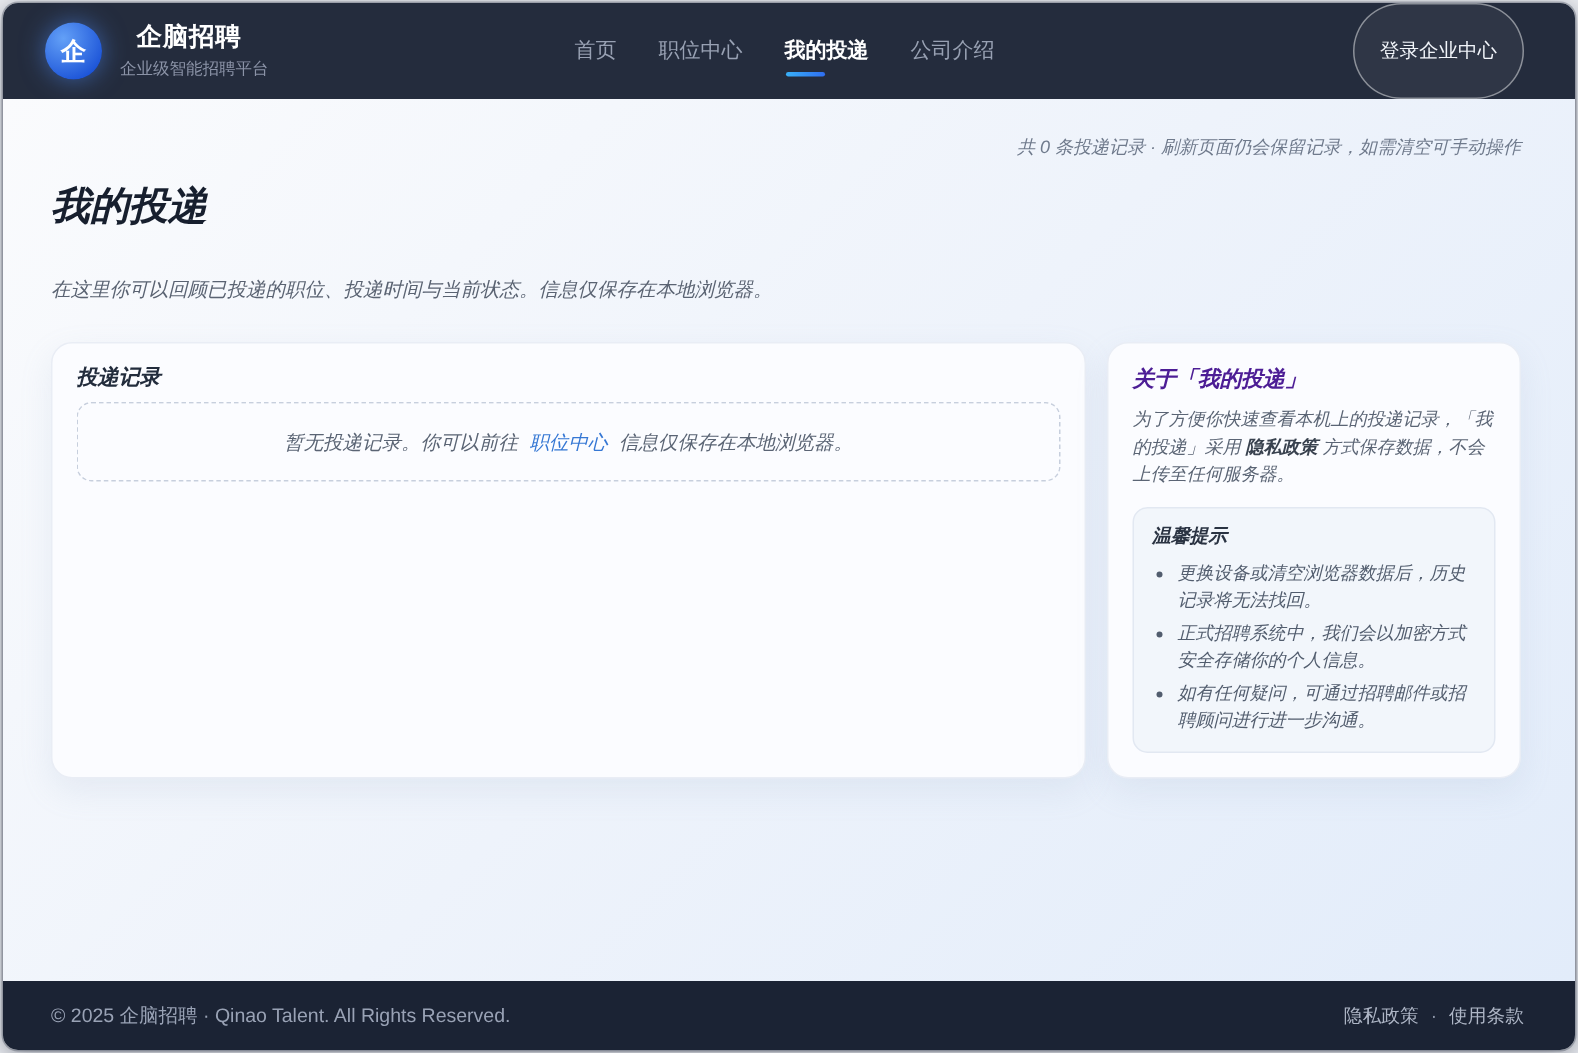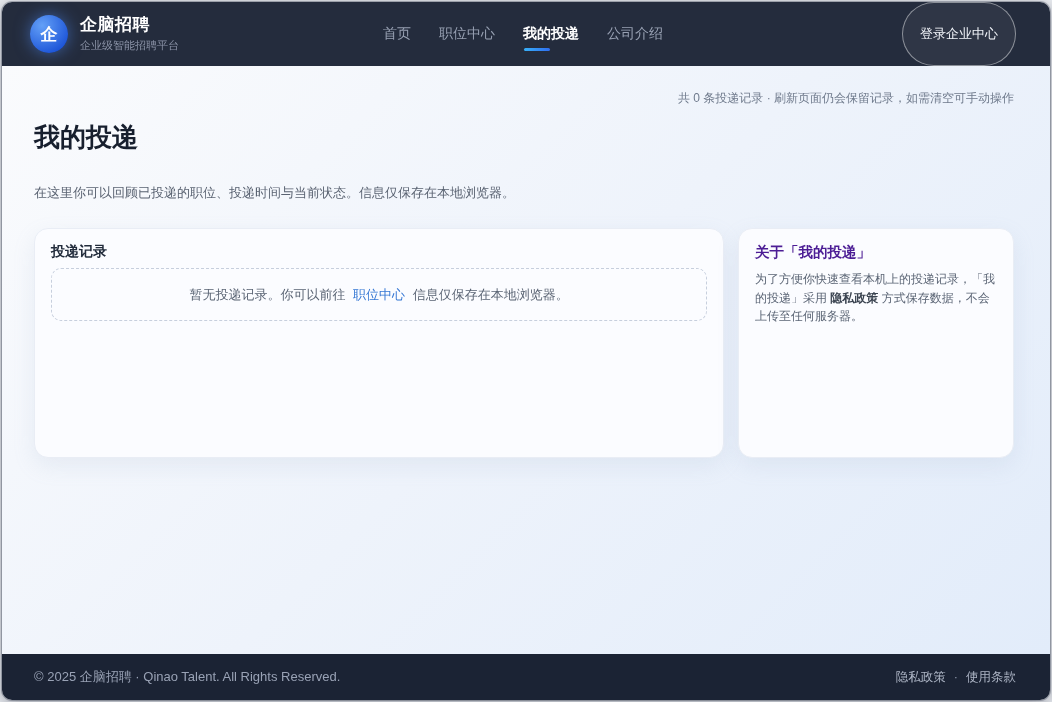--- a/index.html
+++ b/index.html
@@ -25,21 +25,21 @@
     padding: 0 34px 0 28px;
   }
   .brand { display: flex; align-items: center; gap: 12px; flex: 1 1 0; min-width: 0; }
   .logo {
     width: 38px; height: 38px; border-radius: 50%;
     background: radial-gradient(circle at 32% 28%, #63a0f7, #1d55d8 78%);
     color: #fff; display: flex; align-items: center; justify-content: center;
     font-size: 17px; font-weight: 700;
     box-shadow: 0 0 16px rgba(80,140,245,.55);
   }
-  .brand-name { color: #ffffff; font-size: 17px; font-weight: 700; letter-spacing: .5px; line-height: 1.2; }
+  .brand-name { color: #ffffff; font-size: 17px; font-weight: 700; letter-spacing: .5px; line-height: 1.2; margin-left: 11px; }
   .brand-tagline { color: #8b93a7; font-size: 11px; margin-top: 2px; }
 
   .nav { display: flex; align-items: center; gap: 28px; flex: 0 0 auto; }
   .nav-item { position: relative; color: #98a1b3; font-size: 14px; cursor: pointer; padding: 6px 0; white-space: nowrap; }
   .nav-item.active { color: #ffffff; font-weight: 700; }
   .nav-indicator {
     position: absolute; left: 1px; bottom: -2px;
     width: 26px; height: 3px; border-radius: 3px;
     background: linear-gradient(90deg, #38b0f8, #2f6ef0);
   }
@@ -50,20 +50,21 @@
     color: #f2f5fa; background: rgba(255,255,255,.05);
     border-radius: 999px; padding: 22px 17px; font-size: 13px;
     cursor: pointer; white-space: nowrap;
   }
 
   
   .main {
     flex: 1 1 auto;
     background: linear-gradient(135deg, #fafbfd 0%, #eef3fb 50%, #e2ecfa 100%);
     padding: 22px 36px 0 32px;
+    font-style: italic;
   }
   .meta-line { text-align: right; color: #6f7a8c; font-size: 12px; margin-top: 2px; }
   .page-title { color: #171f2e; font-size: 26px; font-weight: 700; margin: 13px 0 0; }
   .page-desc { color: #5a6372; font-size: 13px; margin-top: 29px; }
 
   .cards { display: grid; grid-template-columns: 1fr 276px; gap: 14px; margin-top: 26px; }
   .card {
     background: #fbfcff; border: 1px solid #e9edf5; border-radius: 14px;
     box-shadow: 0 8px 22px rgba(140,160,190,.14);
   }
@@ -149,20 +150,28 @@
             <span>信息仅保存在本地浏览器。</span>
           </span>
         </div>
       </section>
 
       <aside class="card about-card">
         <div class="about-title">关于「我的投递」</div>
         <p class="about-body">
           <span>为了方便你快速查看本机上的投递记录，「我的投递」采用 </span><span class="about-strong">隐私政策</span><span> 方式保存数据，不会上传至任何服务器。</span>
         </p>
+        <div class="tips">
+          <div class="tips-title">温馨提示</div>
+          <ul class="tips-list">
+            <li>更换设备或清空浏览器数据后，历史记录将无法找回。</li>
+            <li>正式招聘系统中，我们会以加密方式安全存储你的个人信息。</li>
+            <li>如有任何疑问，可通过招聘邮件或招聘顾问进行进一步沟通。</li>
+          </ul>
+        </div>
       </aside>
 
     </div>
   </main>
 
   <footer class="footer">
     <div class="footer-left">© 2025 企脑招聘 · Qinao Talent. All Rights Reserved.</div>
     <div class="footer-right">
       <span class="footer-link">隐私政策</span>
       <span>·</span>

